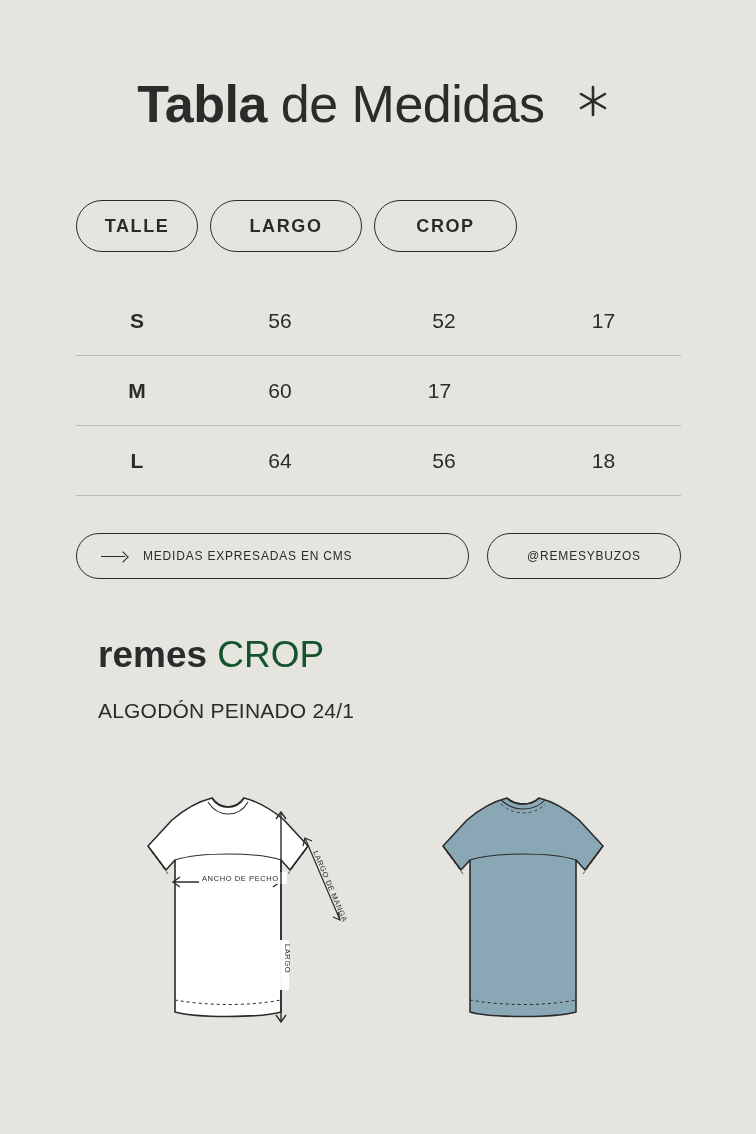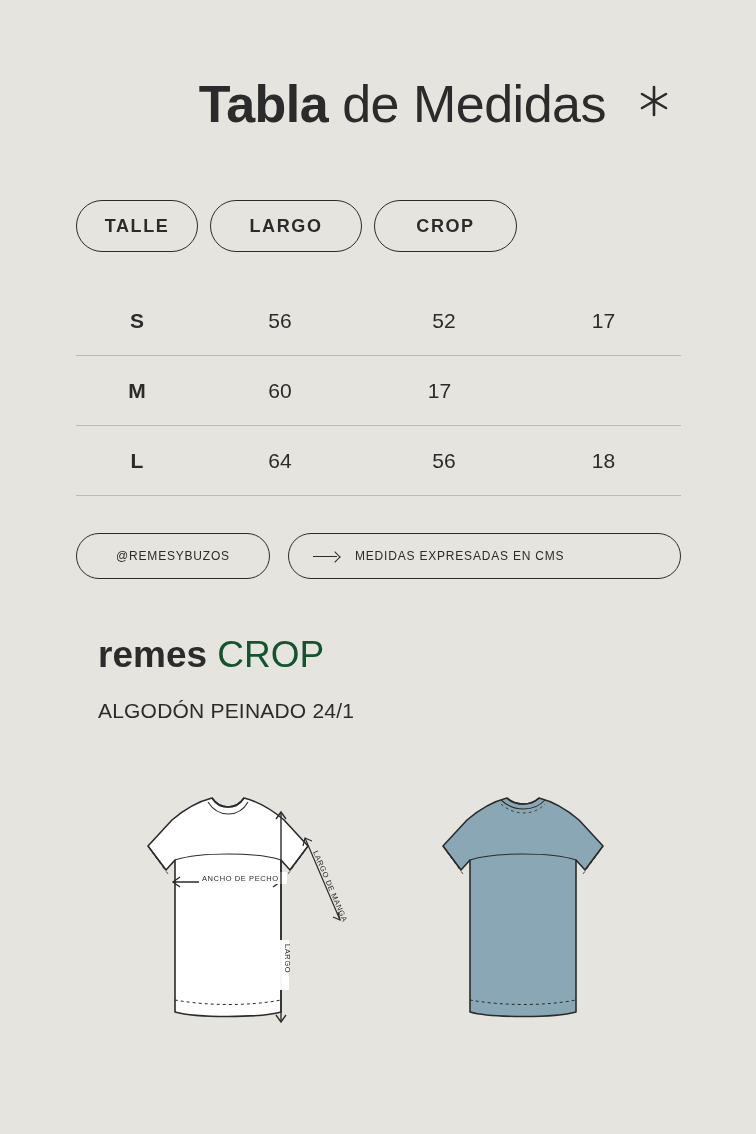--- a/index.html
+++ b/index.html
@@ -24,21 +24,21 @@
   }
 
   
   .title-row {
     position: absolute;
     left: 76px;
     top: 78px;
     width: 610px;
     display: flex;
     align-items: center;
-    justify-content: flex-end;
+    justify-content: center;
     gap: 28px;
   }
   .title {
     font-size: 52px;
     line-height: 1;
     letter-spacing: -0.5px;
     white-space: nowrap;
   }
   .title .bold {
     font-weight: bold;
@@ -247,26 +247,26 @@
     </div>
     <div class="row">
       <div class="cell size">L</div>
       <div class="cell val1">64</div>
       <div class="cell val2">56</div>
       <div class="cell val3">18</div>
     </div>
   </div>
 
   <div class="footer-pills">
-    <div class="fpill handle">
-      <span>@REMESYBUZOS</span>
-    </div>
     <div class="fpill measures">
       <span class="arrow-icon"></span>
       <span>MEDIDAS EXPRESADAS EN CMS</span>
+    </div>
+    <div class="fpill handle">
+      <span>@REMESYBUZOS</span>
     </div>
   </div>
 
   <div class="product">
     <div class="product-name">
       <span class="bold">remes</span><span class="light"> CROP</span>
     </div>
     <div class="product-sub">ALGODÓN PEINADO  24/1</div>
   </div>
 

